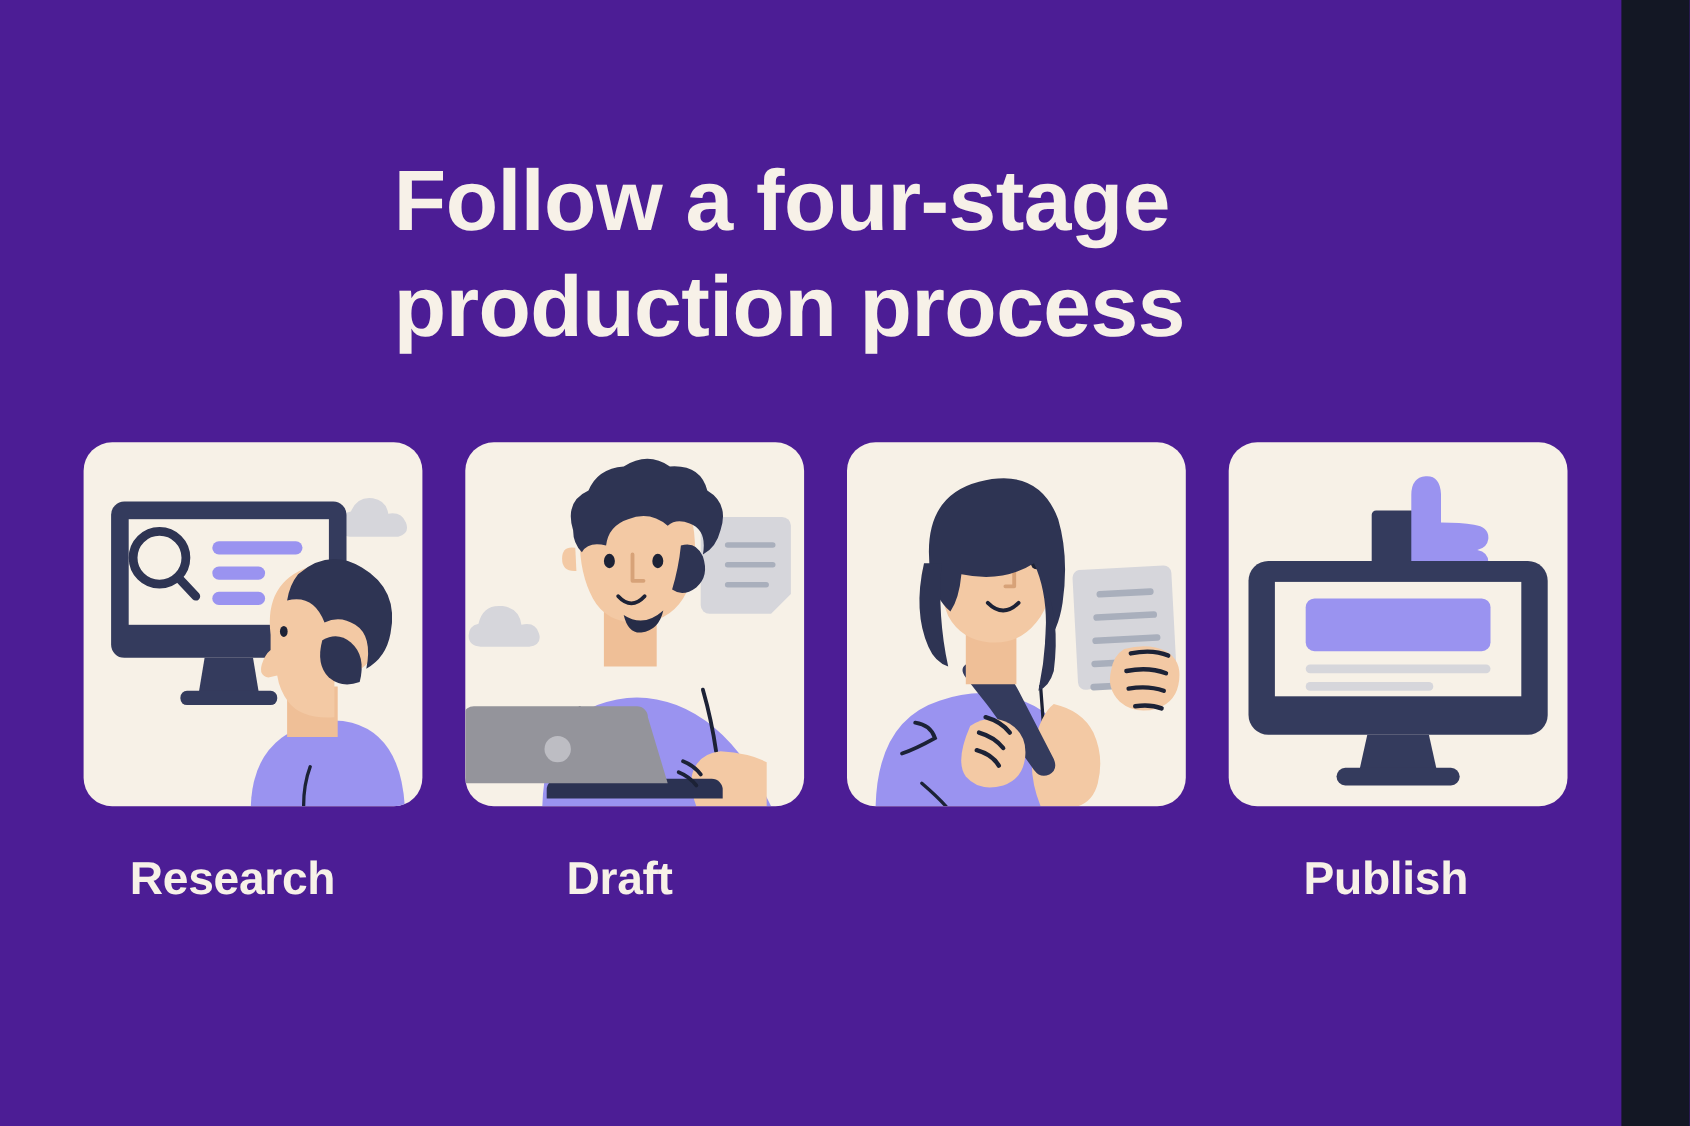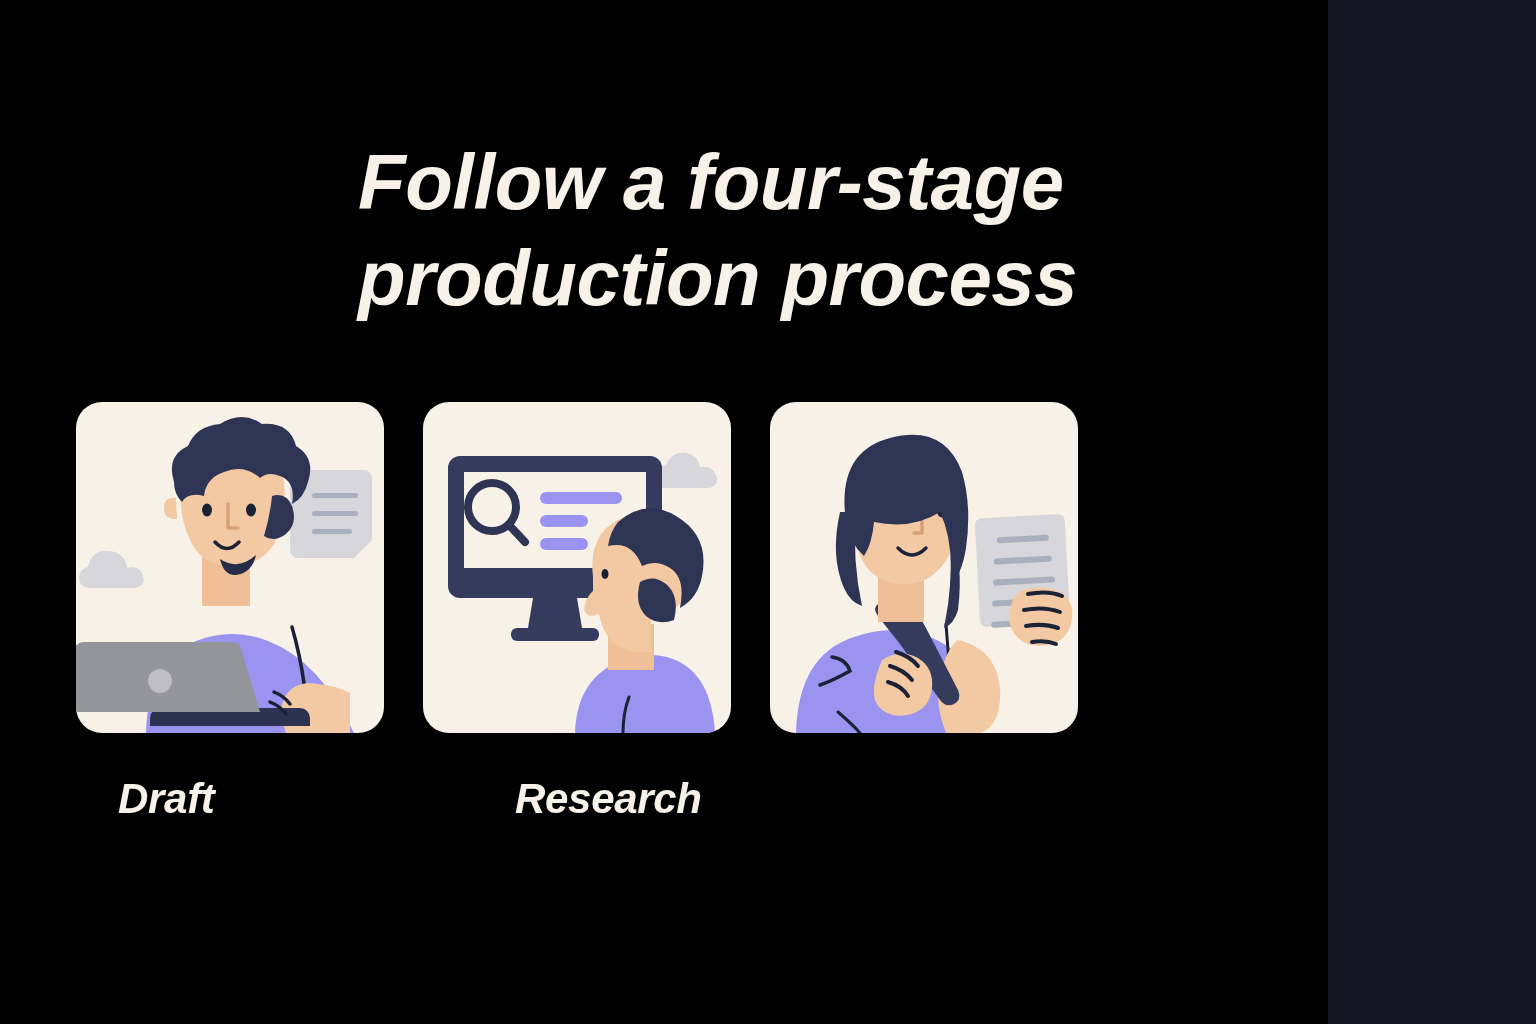--- a/index.html
+++ b/index.html
@@ -8,24 +8,23 @@
   }
   body {
     width: 1536px;
     height: 1024px;
     background: #131724;
     font-family: "Liberation Sans", sans-serif;
     overflow: hidden;
   }
   .slide {
     position: relative;
-    width: 1328px;
+    width: 1474px;
     height: 1024px;
-    background: #000000;
-    font-style: italic;
+    background: #4c1d95;
   }
   .title {
     position: absolute;
     left: 358px;
     top: 134px;
     width: 900px;
     font-size: 78px;
     line-height: 96px;
     font-weight: 700;
     color: #F7F1E8;
@@ -73,20 +72,65 @@
   <div class="title">Follow a four-stage
 production process</div>
 
   <div class="cards">
 
     <div class="stage">
       <div class="card">
         <svg class="art" viewBox="0 0 308 331">
 
           <g>
+            <path d="M243 63 q6-14 20-12 q12 2 14 14 q12-2 16 8 q4 10-7 13 l-44 0 q-12-2-11-12 q1-9 12-11 z" fill="#D6D6DB"></path>
+          </g>
+
+          <g>
+            <path d="M37 54 h190 a12 12 0 0 1 12 12 v118 a12 12 0 0 1 -12 12 h-190 a12 12 0 0 1 -12 -12 v-118 a12 12 0 0 1 12 -12 z" fill="#343B5D"></path>
+            <rect x="41" y="70" width="182" height="96" fill="#F7F1E7"></rect>
+            <path d="M110 196 h44 l6 36 h-56 z" fill="#343B5D"></path>
+            <rect x="88" y="226" width="88" height="13" rx="6" fill="#343B5D"></rect>
+          </g>
+
+          <g>
+            <circle cx="69" cy="105" r="24" fill="none" stroke="#2E3453" stroke-width="8"></circle>
+            <line x1="86" y1="123" x2="102" y2="140" stroke="#2E3453" stroke-width="8" stroke-linecap="round"></line>
+          </g>
+
+          <g>
+            <rect x="117" y="90" width="82" height="12" rx="6" fill="#9A93F0"></rect>
+            <rect x="117" y="113" width="48" height="12" rx="6" fill="#9A93F0"></rect>
+            <rect x="117" y="136" width="48" height="12" rx="6" fill="#9A93F0"></rect>
+          </g>
+
+          <g>
+
+            <path d="M152 331 q2-62 58-76 q18-4 34 0 q44 12 48 76 z" fill="#9A93F0"></path>
+            <path d="M200 331 q0-20 6-36" stroke="#1C2236" stroke-width="3" fill="none" stroke-linecap="round"></path>
+
+            <path d="M185 222 h46 v46 h-46 z" fill="#EFBF97"></path>
+
+            <path d="M170 175 q-6-48 36-62 q46-15 64 24 q16 40-14 66 q-12 11-28 13 l0 34 q-30 2-42-14 q-8-11-10-24 l-8 2 q-9-2-6-12 q3-9 8-13 z" fill="#F3C9A4"></path>
+
+            <ellipse cx="182" cy="172" rx="3.5" ry="5" fill="#1C2236"></ellipse>
+
+            <path d="M195 120 q28-24 58-6 q34 20 26 60 q-4 22-22 32 q6-30-10-40 q-14-9-28-2 q-10-26-34-20 q2-14 10-24 z" fill="#2E3453"></path>
+            <path d="M217 180 q14-8 26 2 q14 12 8 36 q-16 6-28-4 q-12-12-6-34 z" fill="#2E3453"></path>
+          </g>
+        </svg>
+      </div>
+      <div class="stage-label">Research</div>
+    </div>
+
+    <div class="stage">
+      <div class="card">
+        <svg class="art" viewBox="0 0 308 331">
+
+          <g>
             <path d="M12 165 q4-18 22-16 q15 2 17 17 q13-3 16 8 q3 10-9 12 l-44 0 q-11-1-11-10 q0-9 9-11 z" fill="#D6D6DB"></path>
           </g>
 
           <g>
             <path d="M222 68 h66 a8 8 0 0 1 8 8 v62 l-18 18 h-56 a8 8 0 0 1 -8 -8 v-72 a8 8 0 0 1 8 -8 z" fill="#D6D6DB"></path>
             <rect x="236" y="91" width="46" height="5" rx="2.5" fill="#A9AFBC"></rect>
             <rect x="236" y="109" width="46" height="5" rx="2.5" fill="#A9AFBC"></rect>
             <rect x="236" y="127" width="40" height="5" rx="2.5" fill="#A9AFBC"></rect>
           </g>
 
@@ -123,65 +167,20 @@
 
             <path d="M198 290 q10 4 16 12" stroke="#1C2236" stroke-width="3.5" fill="none" stroke-linecap="round"></path>
             <path d="M194 300 q10 4 16 12" stroke="#1C2236" stroke-width="3.5" fill="none" stroke-linecap="round"></path>
 
             <path d="M8 240 h148 a10 10 0 0 1 10 10 l18 60 h-184 a8 8 0 0 1 -8 -8 l6 -54 a10 10 0 0 1 10 -8 z" fill="#94949B"></path>
             <circle cx="84" cy="279" r="12" fill="#BDBDC3"></circle>
           </g>
         </svg>
       </div>
       <div class="stage-label">Draft</div>
-    </div>
-
-    <div class="stage">
-      <div class="card">
-        <svg class="art" viewBox="0 0 308 331">
-
-          <g>
-            <path d="M243 63 q6-14 20-12 q12 2 14 14 q12-2 16 8 q4 10-7 13 l-44 0 q-12-2-11-12 q1-9 12-11 z" fill="#D6D6DB"></path>
-          </g>
-
-          <g>
-            <path d="M37 54 h190 a12 12 0 0 1 12 12 v118 a12 12 0 0 1 -12 12 h-190 a12 12 0 0 1 -12 -12 v-118 a12 12 0 0 1 12 -12 z" fill="#343B5D"></path>
-            <rect x="41" y="70" width="182" height="96" fill="#F7F1E7"></rect>
-            <path d="M110 196 h44 l6 36 h-56 z" fill="#343B5D"></path>
-            <rect x="88" y="226" width="88" height="13" rx="6" fill="#343B5D"></rect>
-          </g>
-
-          <g>
-            <circle cx="69" cy="105" r="24" fill="none" stroke="#2E3453" stroke-width="8"></circle>
-            <line x1="86" y1="123" x2="102" y2="140" stroke="#2E3453" stroke-width="8" stroke-linecap="round"></line>
-          </g>
-
-          <g>
-            <rect x="117" y="90" width="82" height="12" rx="6" fill="#9A93F0"></rect>
-            <rect x="117" y="113" width="48" height="12" rx="6" fill="#9A93F0"></rect>
-            <rect x="117" y="136" width="48" height="12" rx="6" fill="#9A93F0"></rect>
-          </g>
-
-          <g>
-
-            <path d="M152 331 q2-62 58-76 q18-4 34 0 q44 12 48 76 z" fill="#9A93F0"></path>
-            <path d="M200 331 q0-20 6-36" stroke="#1C2236" stroke-width="3" fill="none" stroke-linecap="round"></path>
-
-            <path d="M185 222 h46 v46 h-46 z" fill="#EFBF97"></path>
-
-            <path d="M170 175 q-6-48 36-62 q46-15 64 24 q16 40-14 66 q-12 11-28 13 l0 34 q-30 2-42-14 q-8-11-10-24 l-8 2 q-9-2-6-12 q3-9 8-13 z" fill="#F3C9A4"></path>
-
-            <ellipse cx="182" cy="172" rx="3.5" ry="5" fill="#1C2236"></ellipse>
-
-            <path d="M195 120 q28-24 58-6 q34 20 26 60 q-4 22-22 32 q6-30-10-40 q-14-9-28-2 q-10-26-34-20 q2-14 10-24 z" fill="#2E3453"></path>
-            <path d="M217 180 q14-8 26 2 q14 12 8 36 q-16 6-28-4 q-12-12-6-34 z" fill="#2E3453"></path>
-          </g>
-        </svg>
-      </div>
-      <div class="stage-label">Research</div>
     </div>
 
     <div class="stage">
       <div class="card">
         <svg class="art" viewBox="0 0 308 331">
 
           <g>
             <path d="M26 331 q2-78 58-96 q40-14 76 0 q20 8 32 22 l0 74 z" fill="#9A93F0"></path>
             <path d="M62 255 q14 2 18 14 q-18 10-30 14" stroke="#1C2236" stroke-width="3.5" fill="none" stroke-linecap="round"></path>
             <path d="M176 222 q4 48 6 100" stroke="#1C2236" stroke-width="3" fill="none" stroke-linecap="round"></path>
@@ -240,15 +239,43 @@
             <path d="M128 146 q14 14 28 0" stroke="#1C2236" stroke-width="3.5" fill="none" stroke-linecap="round"></path>
 
             <path d="M76 120 q-10-70 44-84 q54-14 72 34 q10 34 4 76 q-4 26-16 38 q4-44-10-74 q-28 18-66 10 q-2 22-10 34 q-14-12-18-34 z" fill="#2E3453"></path>
             <path d="M70 110 q-10 44 4 76 q6 14 18 18 q-10-46-6-94 z" fill="#2E3453"></path>
             <path d="M180 130 q14 30 8 78 q-4 14-14 18 q10-48 6-96 z" fill="#2E3453"></path>
           </g>
         </svg>
       </div>
     </div>
 
+    <div class="stage">
+      <div class="card">
+        <svg class="art" viewBox="0 0 308 331">
+
+          <g>
+            <path d="M134 62 h32 a4 4 0 0 1 4 4 v54 h-40 v-54 a4 4 0 0 1 4 -4 z" fill="#343B5D"></path>
+          </g>
+
+          <g>
+            <path d="M166 112 v-64 q0-16 13-17 q13-1 14 16 l0 26 q18 0 30 2 q14 2 13 13 q-1 8-10 10 q10 2 10 11 q0 9-10 11 q9 2 9 11 q0 9-10 11 q7 3 6 11 q-1 8-11 9 l-54 0 z" fill="#9A93F0"></path>
+          </g>
+
+          <g>
+            <path d="M36 108 h236 a18 18 0 0 1 18 18 v122 a18 18 0 0 1 -18 18 h-236 a18 18 0 0 1 -18 -18 v-122 a18 18 0 0 1 18 -18 z" fill="#343B5D"></path>
+            <rect x="42" y="127" width="224" height="104" fill="#F7F1E7"></rect>
+            <path d="M126 266 h56 l8 36 h-72 z" fill="#343B5D"></path>
+            <rect x="98" y="296" width="112" height="16" rx="8" fill="#343B5D"></rect>
+          </g>
+
+          <g>
+            <rect x="70" y="142" width="168" height="48" rx="8" fill="#9A93F0"></rect>
+            <rect x="70" y="202" width="168" height="8" rx="4" fill="#D6D6DB"></rect>
+            <rect x="70" y="218" width="116" height="8" rx="4" fill="#D6D6DB"></rect>
+          </g>
+        </svg>
+      </div>
+      <div class="stage-label">Publish</div>
+    </div>
 
   </div>
 </div>
 
 </body></html>

